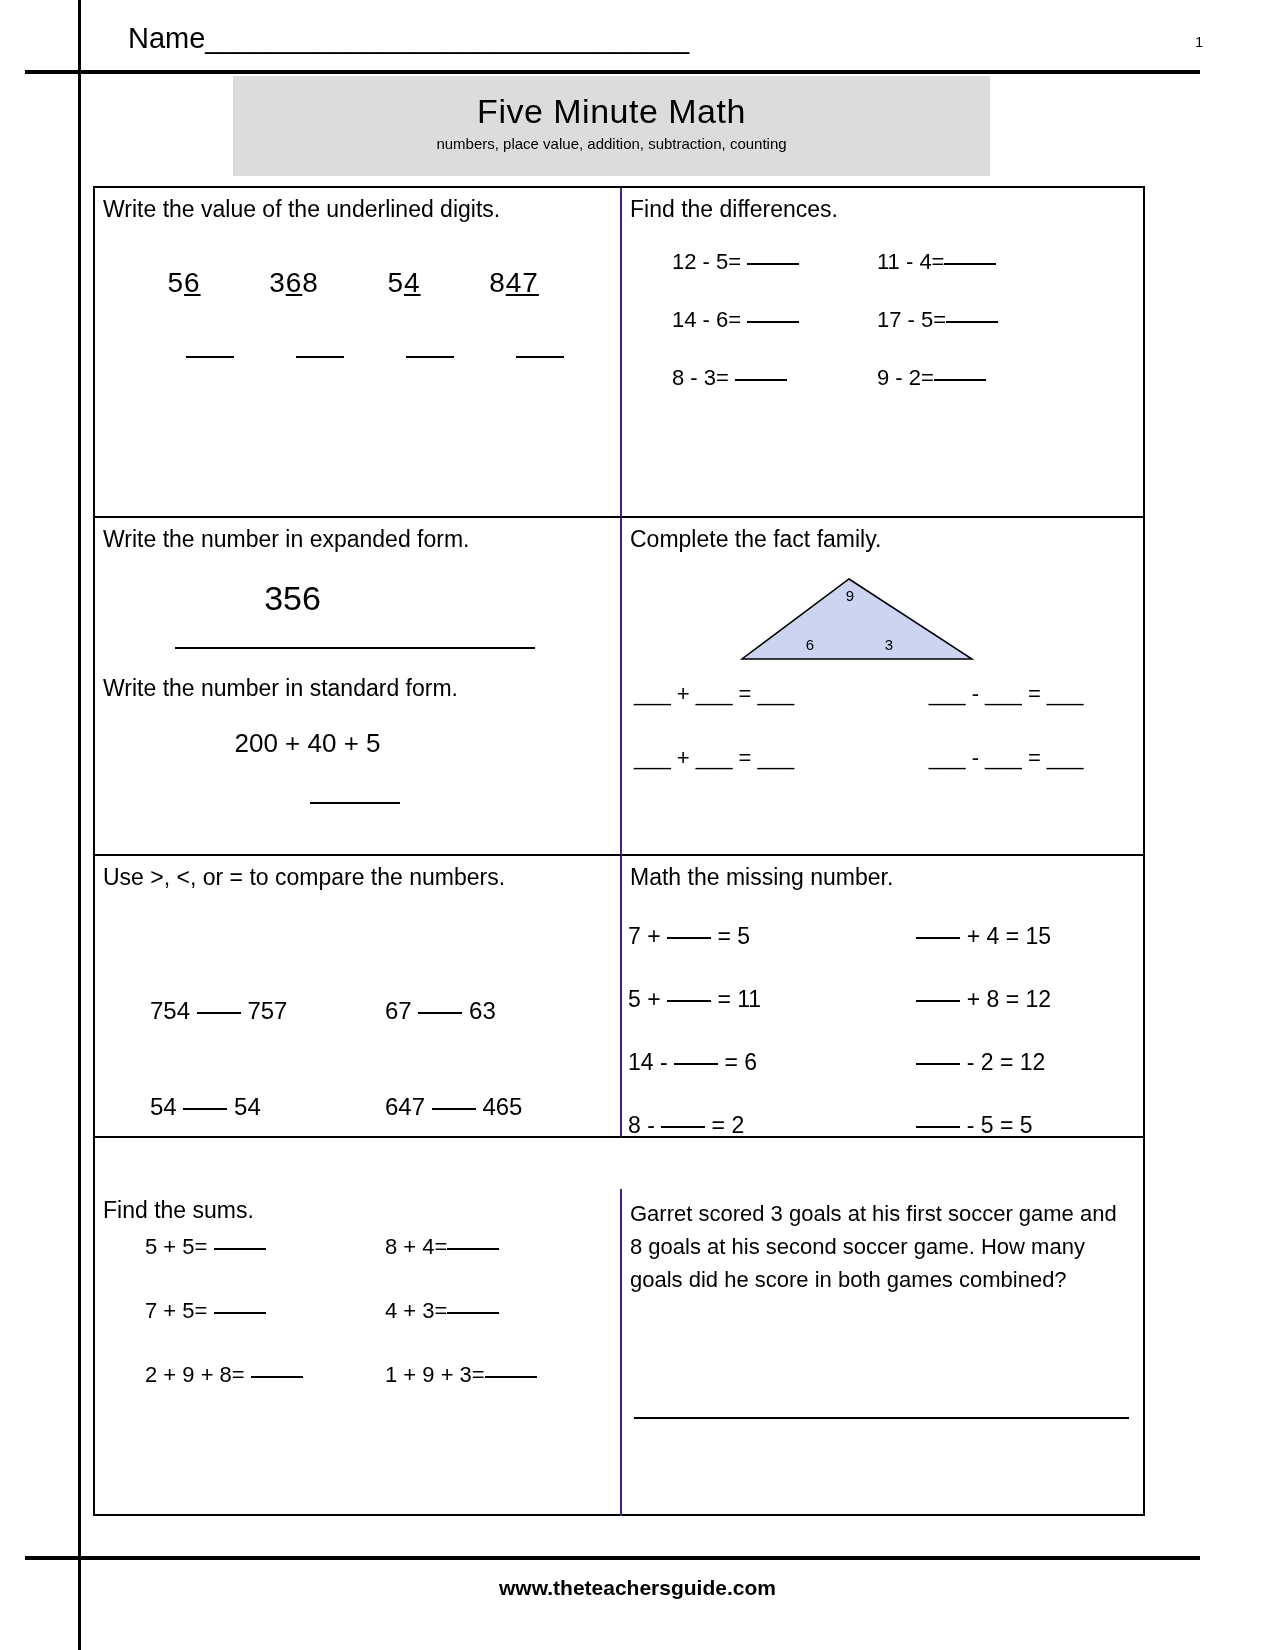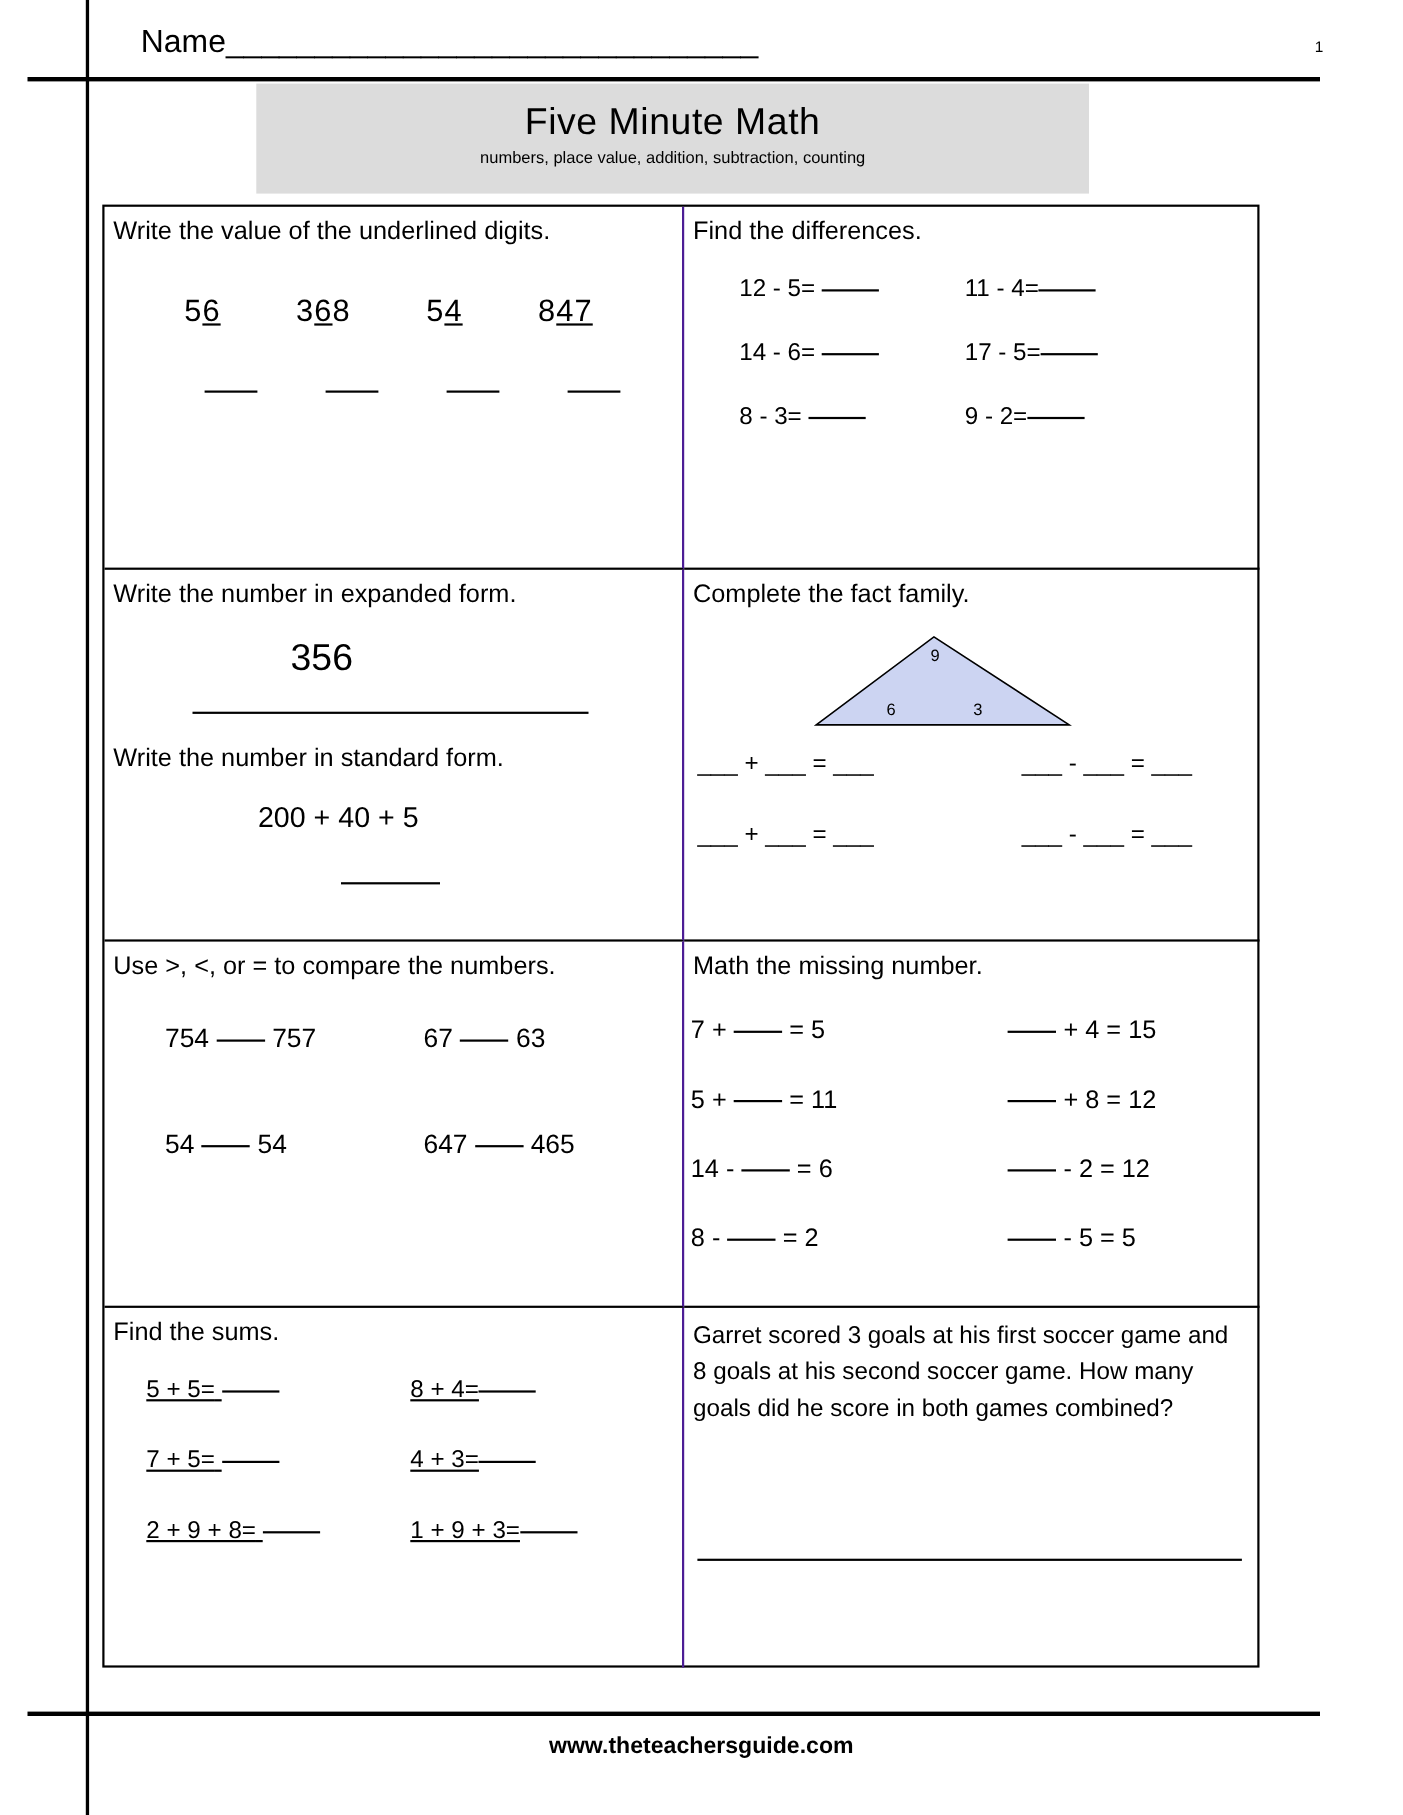--- a/index.html
+++ b/index.html
@@ -104,21 +104,21 @@
   .cell .heading {
     font-size: 23px;
     margin: 8px 0 0 8px;
   }
   .b-right { border-right: 2px solid #4c1d95; }
   .b-bottom { border-bottom: 2px solid #000; }
 
   
   .r1 { top: 0; height: 330px; }
   .r2 { top: 330px; height: 338px; }
-  .r3 { top: 668px; height: 333px; }
+  .r3 { top: 668px; height: 282px; }
   .r4 { top: 1001px; height: 327px; }
   .cL { left: 0; width: 527px; }
   .cR { left: 527px; width: 523px; }
 
   
   .digits-row {
     margin-top: 44px;
     display: flex;
     justify-content: flex-start;
     padding-left: 34px;
@@ -212,36 +212,36 @@
   .ff-rows .line { display: flex; margin-bottom: 38px; }
   .ff-rows .left { width: 300px; }
   .ff-rows .right { width: 220px; }
 
   
   .cmp-row {
     display: flex;
     font-size: 24px;
     padding-left: 55px;
   }
-  .cmp-row.first { margin-top: 40px; }
+  .cmp-row.first { margin-top: 106px; }
   .cmp-row.second { margin-top: 68px; }
   .cmp-row .pair { width: 240px; }
 
   
   .miss {
     font-size: 23px;
     padding-left: 6px;
     margin-top: 32px;
   }
   .miss .line { display: flex; margin-bottom: 36px; }
   .miss .left { width: 280px; }
   .miss .right { width: 230px; padding-left: 10px; }
 
   
-  .sums { font-size: 22px; padding-left: 38px; margin-top: 26px; text-decoration: underline; }
+  .sums { font-size: 22px; padding-left: 50px; margin-top: 10px; }
   .sums .line { display: flex; margin-bottom: 38px; }
   .sums .c1 { width: 240px; }
   .sums .c2 { width: 230px; }
 
   
   .wp {
     font-size: 22px;
     line-height: 33px;
     margin: 8px 14px 0 8px;
   }

